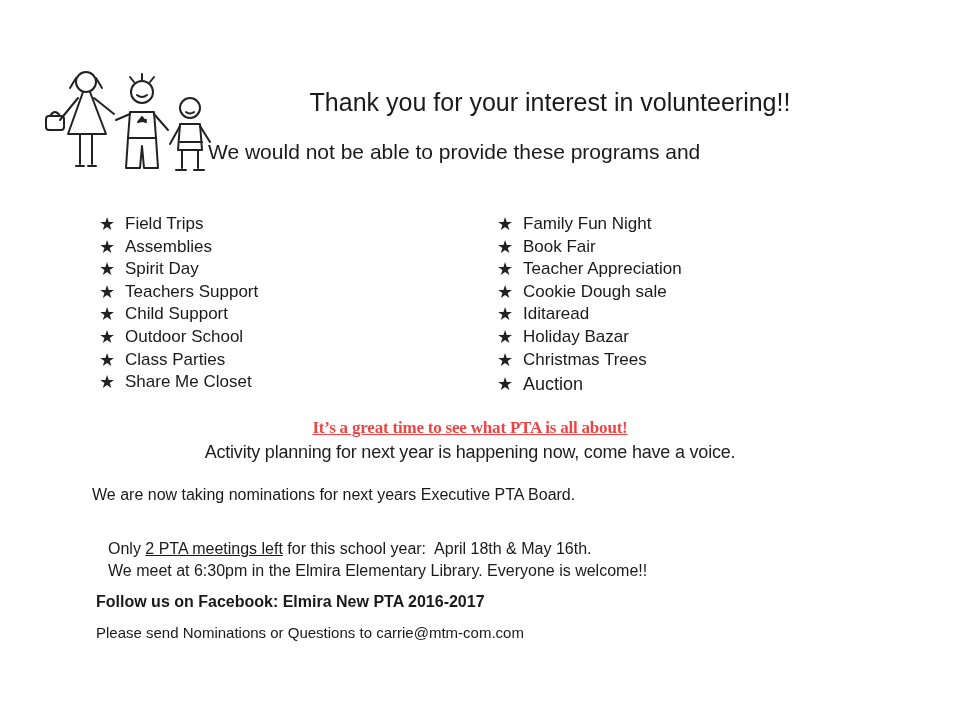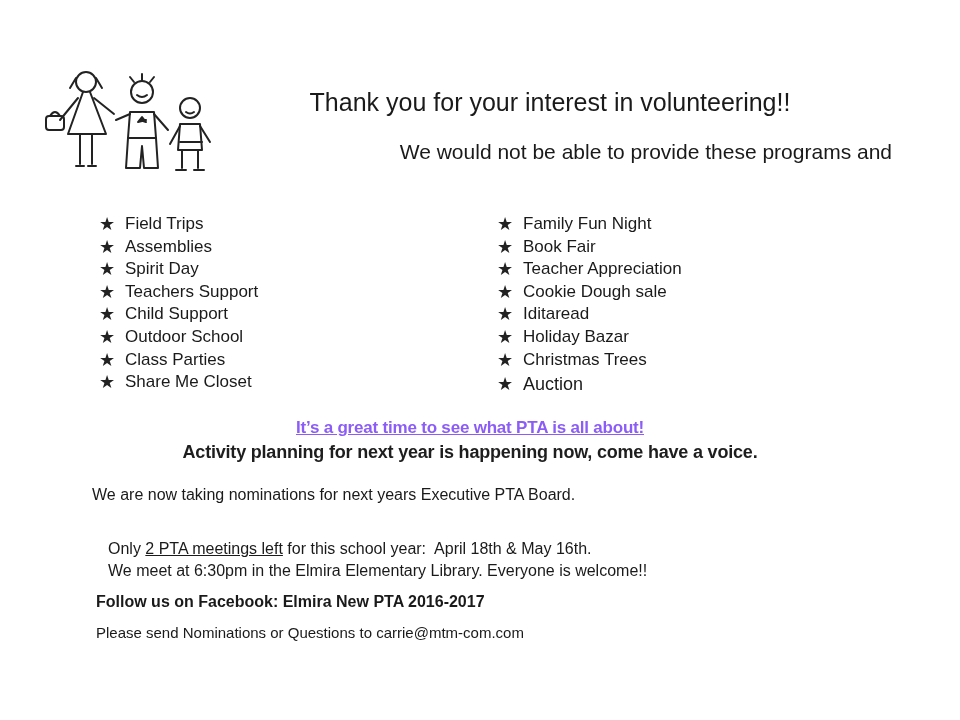--- a/index.html
+++ b/index.html
@@ -3,28 +3,28 @@
   <meta charset="utf-8">
   <style>
     html, body { margin: 0; padding: 0; }
     body {
       width: 960px; height: 720px; background: #ffffff; position: relative; overflow: hidden;
       font-family: "Liberation Sans", sans-serif; color: #1a1a1a;
     }
     .abs { position: absolute; }
     .illus { left: 38px; top: 62px; width: 190px; height: 125px; }
     .heading1 { left: 230px; top: 88px; width: 640px; text-align: center; font-size: 25px; }
-    .heading2 { left: 192px; top: 137px; width: 700px; text-align: right; font-size: 21px; line-height: 29px; }
+    .heading2 { left: 208px; top: 137px; width: 700px; text-align: left; font-size: 21px; line-height: 29px; }
     .list { font-size: 17px; line-height: 22.6px; }
     .list-left { left: 96px; top: 213px; }
     .list-right { left: 494px; top: 213px; }
     .list-item { display: flex; align-items: center; white-space: nowrap; }
     .star { width: 22px; font-size: 18px; color: #222; margin-right: 7px; text-align: center; }
-    .tagline { left: 90px; top: 418px; width: 760px; text-align: center; font-size: 17px; font-weight: bold; text-decoration: underline; color: #8b5cf6; letter-spacing: -0.2px; }
-    .subtag { left: 80px; top: 442px; width: 780px; text-align: center; font-size: 18px; font-weight: bold; color: #1e1e1e; letter-spacing: -0.2px; }
+    .tagline { left: 90px; top: 418px; width: 760px; text-align: center; font-size: 17px; font-weight: bold; text-decoration: underline; color: #ef4444; letter-spacing: -0.2px; font-family: Liberation Serif, serif; }
+    .subtag { left: 80px; top: 442px; width: 780px; text-align: center; font-size: 18px; font-weight: normal; color: #1e1e1e; letter-spacing: -0.2px; }
     .para { left: 92px; font-size: 16px; line-height: 21.5px; white-space: nowrap; }
     .p1 { top: 484px; }
     .p2 { top: 538px; margin-left: 16px; }
     .u { text-decoration: underline; }
     .fb { left: 96px; top: 593px; font-size: 16px; font-weight: bold; text-align: center; }
     .contact { left: 96px; top: 624px; font-size: 15px; text-align: right; }
   </style>
 </head>
 <body>
 

